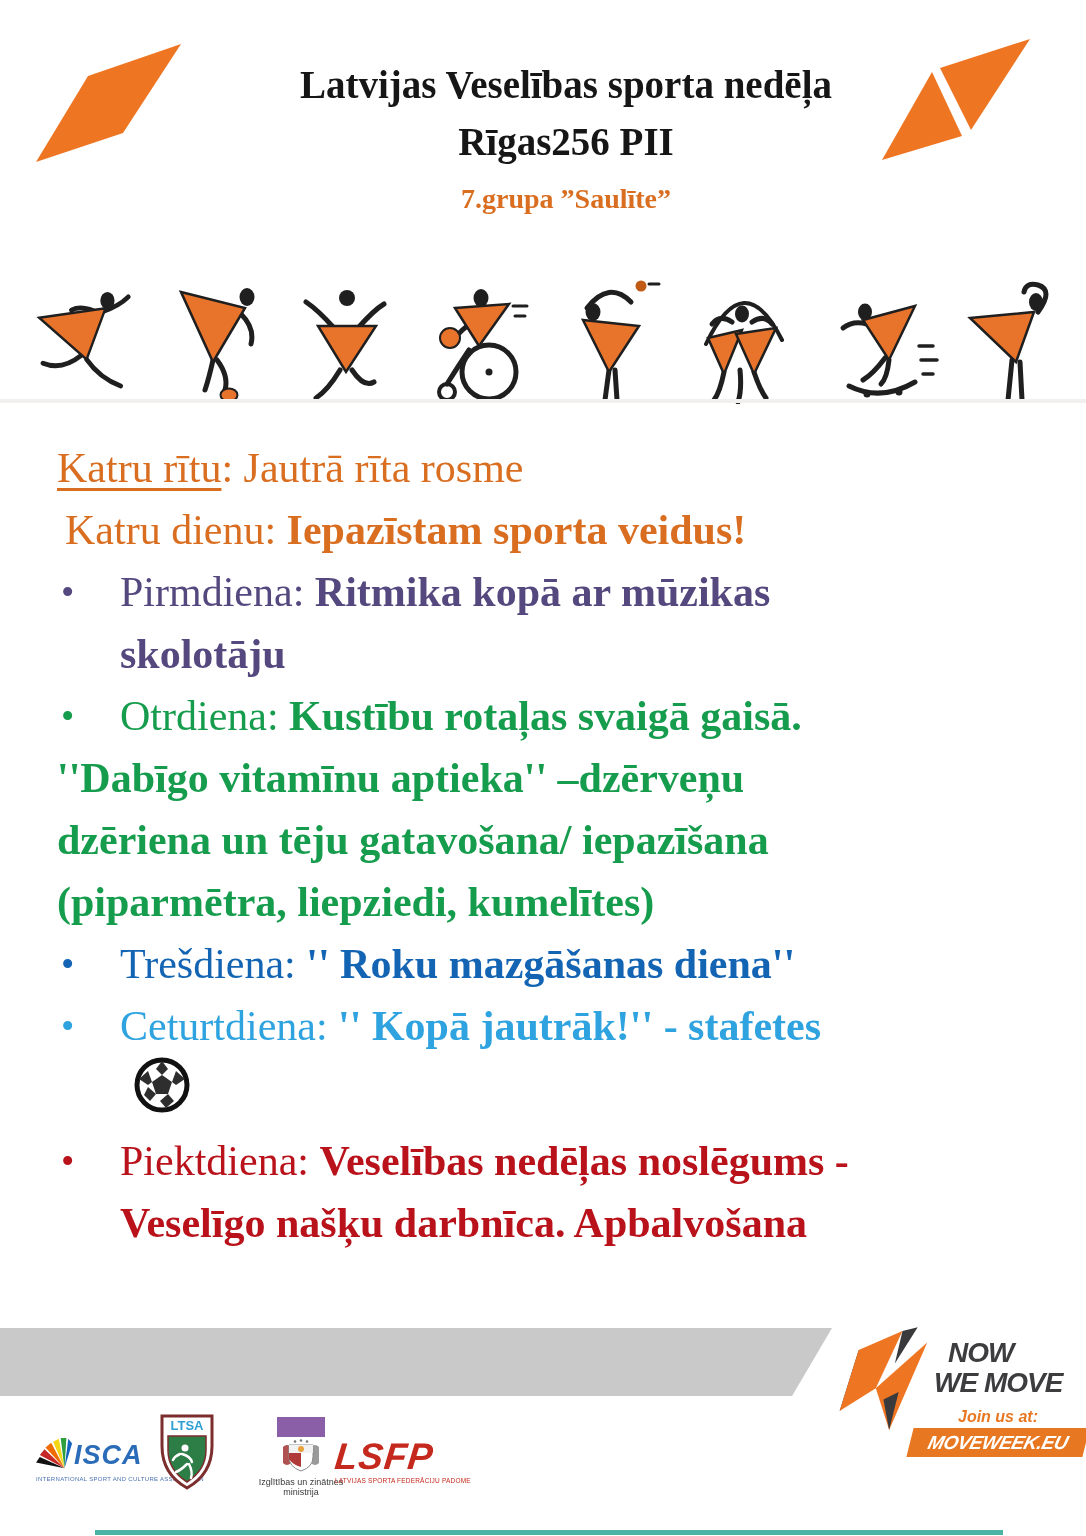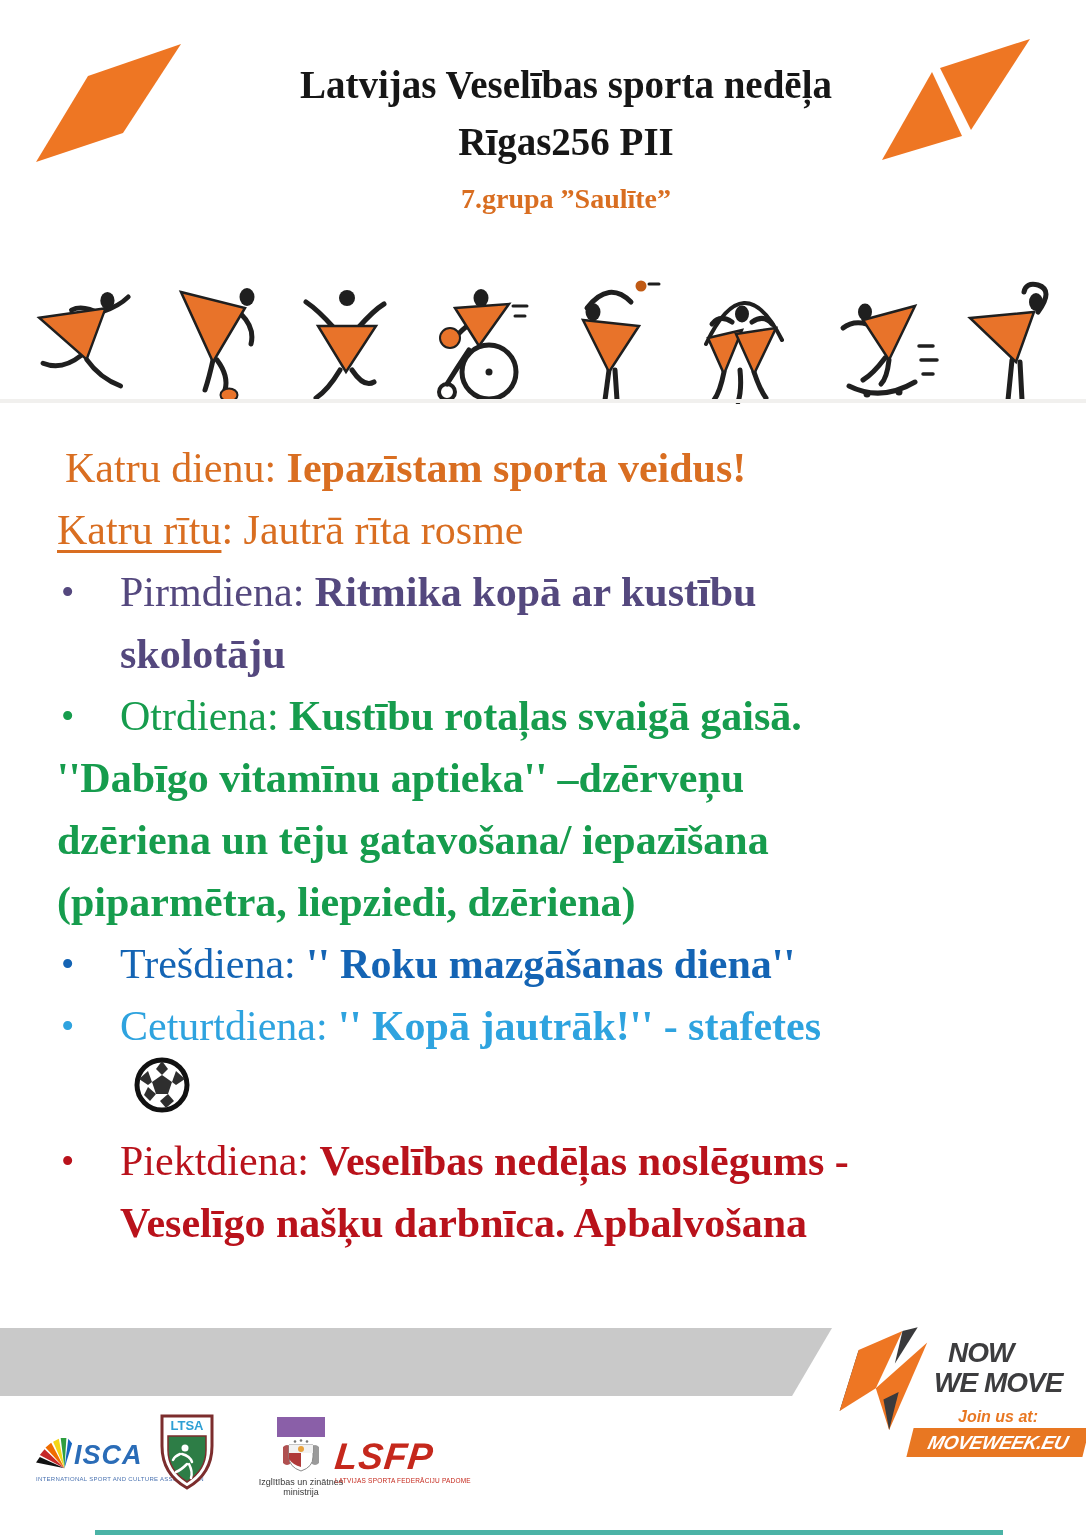--- a/index.html
+++ b/index.html
@@ -186,30 +186,30 @@
         <path d="M50,84 L46,124"></path>
           <path d="M58,86 L60,124"></path>
       </g>
       <ellipse cx="74" cy="26" rx="7" ry="9" fill="#1f1f1f"></ellipse>
       <polygon points="8,42 72,36 54,86" fill="#e8732a" stroke="#1f1f1f" stroke-width="2.5"></polygon>
     </svg>
   </div>
   <div class="strip-edge"></div>
 
   <div class="content">
+    <div class="line c-orange"><span class="u">Katru rītu</span><span>: Jautrā rīta rosme</span></div>
     <div class="line c-orange" style="padding-left:8px;"><span>Katru dienu: </span><span class="b">Iepazīstam sporta veidus!</span></div>
-    <div class="line c-orange"><span class="u">Katru rītu</span><span>: Jautrā rīta rosme</span></div>
-
-    <div class="line bullet-line c-purple"><span class="bullet">•</span><span>Pirmdiena: </span><span class="b">Ritmika kopā ar kustību</span></div>
+
+    <div class="line bullet-line c-purple"><span class="bullet">•</span><span>Pirmdiena: </span><span class="b">Ritmika kopā ar mūzikas</span></div>
     <div class="line indent c-purple b">skolotāju</div>
 
     <div class="line bullet-line c-green"><span class="bullet">•</span><span>Otrdiena: </span><span class="b">Kustību rotaļas svaigā gaisā.</span></div>
     <div class="line c-green b">''Dabīgo vitamīnu aptieka'' –dzērveņu</div>
     <div class="line c-green b">dzēriena un tēju gatavošana/ iepazīšana</div>
-    <div class="line c-green b">(piparmētra, liepziedi, dzēriena)</div>
+    <div class="line c-green b">(piparmētra, liepziedi, kumelītes)</div>
 
     <div class="line bullet-line c-blue"><span class="bullet">•</span><span>Trešdiena: </span><span class="b">'' Roku mazgāšanas diena''</span></div>
 
     <div class="line bullet-line c-lblue"><span class="bullet">•</span><span>Ceturtdiena: </span><span class="b">'' Kopā jautrāk!'' -  stafetes</span></div>
     <div class="line indent c-lblue"><span class="ball"><svg width="56" height="56" viewBox="0 0 56 56">
             <circle cx="28" cy="28" r="25" fill="#ffffff" stroke="#111111" stroke-width="5"></circle>
             <polygon points="28,18 38,25 34,37 22,37 18,25" fill="#2e2e2e"></polygon>
             <polygon points="28,4 34,12 28,18 22,12" fill="#2e2e2e"></polygon>
             <polygon points="51,22 42,28 38,25 42,14" fill="#2e2e2e"></polygon>
             <polygon points="5,22 14,28 18,25 14,14" fill="#2e2e2e"></polygon>

